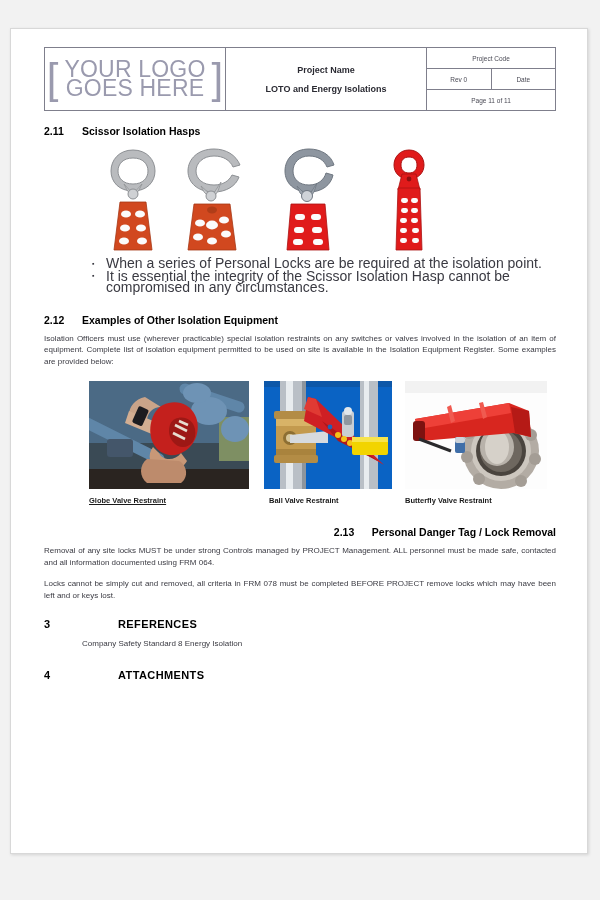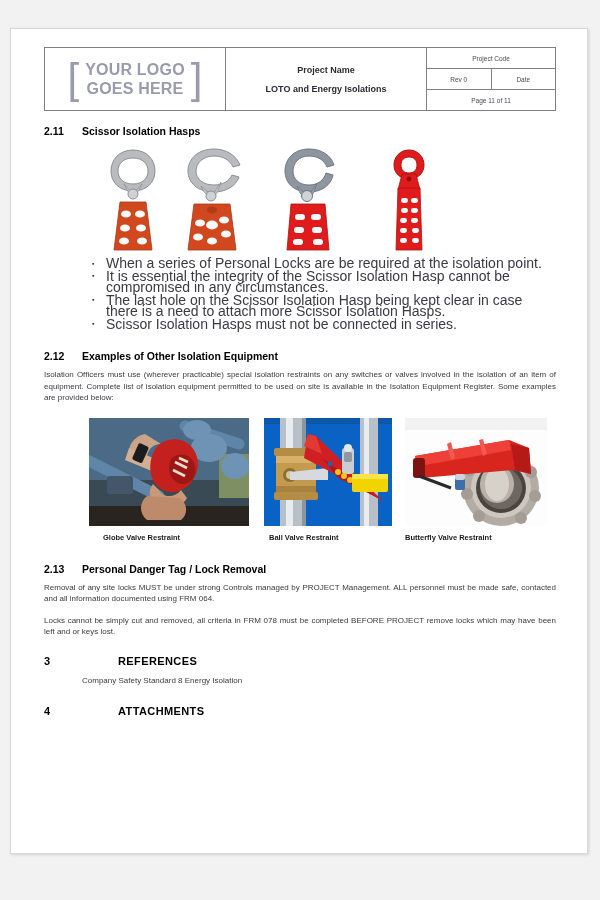--- a/index.html
+++ b/index.html
@@ -55,22 +55,22 @@
   }
   .brk {
     color: #9a9aae;
     font-size: 42px;
     font-weight: 400;
     line-height: 0.8;
     font-family: "Liberation Sans", sans-serif;
   }
   .logo-text {
     color: #9a9aae;
-    font-weight: bold;
-    font-size: 16px;
+    font-weight: normal;
+    font-size: 23px;
     line-height: 19px;
     letter-spacing: 0.2px;
     text-align: center;
   }
   .proj-cell { width: 200px; }
   .proj-name {
     font-size: 9px;
     font-weight: bold;
     color: #2b2b33;
     padding: 10px 0 0 0;
@@ -338,24 +338,20 @@
     </div>
   </div>
 
 
   <ul class="bul">
     <li>When a series of Personal Locks are be required at the isolation point.</li>
     <li>It is essential the integrity of the Scissor Isolation Hasp cannot be compromised in any circumstances.</li>
   </ul>
 
 
-  <ul class="bul" style="margin-top:1px;">
-    <li>The last hole on the Scissor Isolation Hasp being kept clear in case there is a need to attach more Scissor Isolation Hasps.</li>
-    <li>Scissor Isolation Hasps must not be connected in series.</li>
-  </ul>
 
   <div class="h2" style="margin-top:20px;">
     <span class="num">2.12</span>
     <span class="ttl">Examples of Other Isolation Equipment</span>
   </div>
   <div class="para lead">Isolation Officers must use (wherever practicable) special isolation restraints on any switches or valves involved in the isolation of an item of equipment. Complete list of isolation equipment permitted to be used on site is available in the Isolation Equipment Register. Some examples are provided below:</div>
 
   <div class="photo-row">
 
     <div class="photo" style="left:0px; width:160px; height:108px;">
@@ -457,26 +453,26 @@
         <path d="M74 22 L78 21 L82 36 L78 38 Z" fill="#f05a50"></path>
         <rect x="8" y="40" width="12" height="20" rx="3" fill="#7d1210"></rect>
         <path d="M14 58 L46 70" stroke="#2a2a2c" stroke-width="3" fill="none"></path>
         <rect x="50" y="56" width="10" height="16" rx="2" fill="#3f6ea8"></rect>
         <rect x="50" y="56" width="10" height="6" rx="2" fill="#cdd3da"></rect>
       </svg>
     </div>
   </div>
 
   <div class="cap-row">
-    <span class="cap" style="left:14px;">Globe Valve Restraint</span>
+    <span class="cap" style="left:0px;text-decoration:underline;">Globe Valve Restraint</span>
     <span class="cap" style="left:180px;">Ball Valve Restraint</span>
     <span class="cap" style="left:316px;">Butterfly Valve Restraint</span>
   </div>
 
-  <div class="h2" style="">
+  <div class="h2" style="justify-content:flex-end;">
     <span class="num">2.13</span>
     <span class="ttl">Personal Danger Tag / Lock Removal</span>
   </div>
   <div class="para lead">Removal of any site locks MUST be under strong Controls managed by PROJECT Management. ALL personnel must be made safe, contacted and all information documented using FRM 064.</div>
   <div class="para" style="margin-top:10px;">Locks cannot be simply cut and removed, all criteria in FRM 078 must be completed BEFORE PROJECT remove locks which may have been left and or keys lost.</div>
 
   <div class="h1" style="margin-top:17px;">
     <span class="num">3</span>
     <span class="ttl">REFERENCES</span>
   </div>

